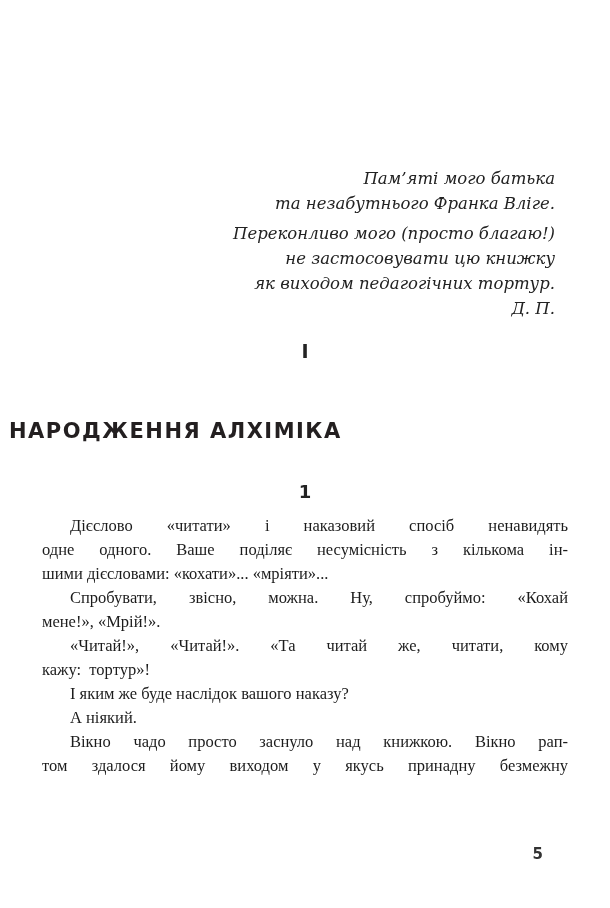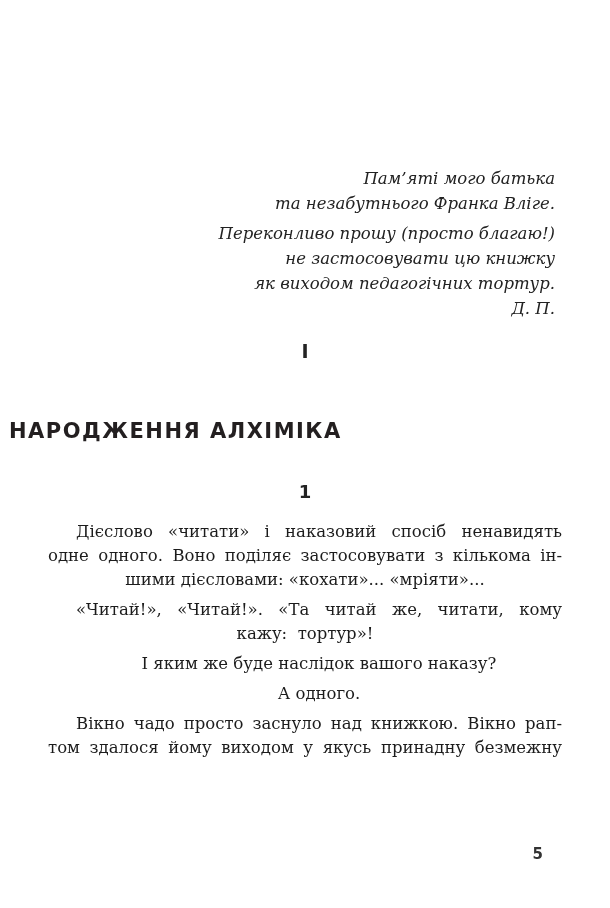--- a/index.html
+++ b/index.html
@@ -71,25 +71,25 @@
   
   .body-text {
     position: absolute;
     top: 514px;
     left: 42px;
     width: 526px;
     font-size: 16.5px;
     line-height: 24px;
     color: #1c1c1c;
   }
-  .para { margin: 6px; padding: 0; }
+  .para { margin: 0; padding: 0; font-family: Liberation Serif, serif; }
   .line {
     display: block;
     white-space: pre-wrap;
-    text-align: center;
+    text-align: left;
   }
   .line.justify {
     text-align: justify;
     text-align-last: justify;
   }
   .line.indent { text-indent: 28px; }
 
   
   .folio {
     position: absolute;
@@ -104,47 +104,51 @@
   }
 </style>
 </head>
 <body>
 
 <div class="page">
 
   <div class="dedication">
     <span class="ded-line">Пам’яті мого батька</span>
     <span class="ded-line">та незабутнього Франка Вліге.</span>
-    <span class="ded-line stanza-gap">Переконливо прошу (просто благаю!)</span>
+    <span class="ded-line stanza-gap">Переконливо мого (просто благаю!)</span>
     <span class="ded-line">не застосовувати цю книжку</span>
     <span class="ded-line">як виходом педагогічних тортур.</span>
     <span class="ded-line">Д. П.</span>
   </div>
 
   <div class="part-numeral">I</div>
 
   <h1 class="chapter-title">НАРОДЖЕННЯ АЛХІМІКА</h1>
 
   <div class="section-number">1</div>
 
   <div class="body-text">
     <p class="para">
       <span class="line indent justify">Дієслово «читати» і наказовий спосіб ненавидять</span>
-      <span class="line justify">одне одного. Воно поділяє застосовувати з кількома ін-</span>
+      <span class="line justify">одне одного. Ваше поділяє несумісність з кількома ін-</span>
       <span class="line">шими дієсловами: «кохати»... «мріяти»...</span>
+    </p>
+    <p class="para">
+      <span class="line indent justify">Спробувати, звісно, можна. Ну, спробуймо: «Кохай</span>
+      <span class="line">мене!», «Мрій!».</span>
     </p>
     <p class="para">
       <span class="line indent justify">«Читай!», «Читай!». «Та читай же, читати, кому</span>
       <span class="line">кажу:  тортур»!</span>
     </p>
     <p class="para">
       <span class="line indent">І яким же буде наслідок вашого наказу?</span>
     </p>
     <p class="para">
-      <span class="line indent">А одного.</span>
+      <span class="line indent">А ніякий.</span>
     </p>
     <p class="para">
       <span class="line indent justify">Вікно чадо просто заснуло над книжкою. Вікно рап-</span>
       <span class="line justify">том здалося йому виходом у якусь принадну безмежну</span>
     </p>
   </div>
 
   <div class="folio">5</div>
 
 </div>

